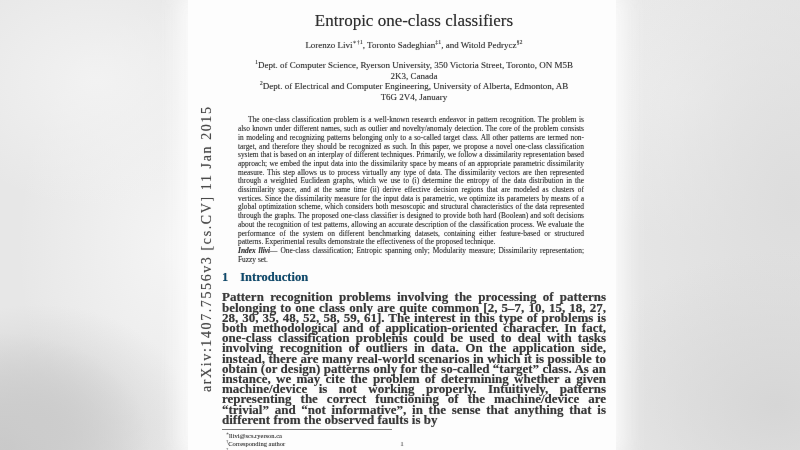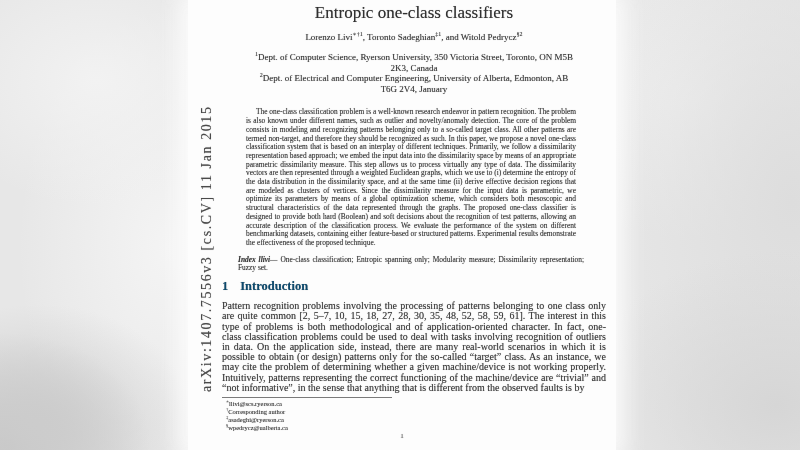--- a/index.html
+++ b/index.html
@@ -23,34 +23,34 @@
     color:var(--text,#3a3a3a);
     text-shadow:0 0 0.7px rgba(45,45,45,0.5);
   }
   .content{position:relative;height:100%;padding:0 10px 0 34px;box-sizing:border-box;}
   .arxiv-stamp{
     position:absolute;left:11px;top:58px;height:334px;width:24px;
     writing-mode:vertical-rl;transform:rotate(180deg);
     font-size:14px;letter-spacing:1.6px;color:var(--stamp,#4a4a4a);
     white-space:nowrap;text-shadow:0 0 0.8px rgba(74,74,74,0.6);
   }
-  .title{font-size:17px;font-weight:normal;text-align:center;margin:0;padding-top:3px;color:#303030;}
+  .title{font-size:17px;font-weight:normal;text-align:center;margin:8px;padding-top:3px;color:#303030;}
   .authors{text-align:center;font-size:9px;margin-top:9px;}
   .authors sup{font-size:6px;vertical-align:super;line-height:0;}
   .affils{margin-top:10px;font-size:9px;text-align:center;line-height:1.18;}
   .affil-block sup{font-size:6px;vertical-align:super;line-height:0;}
   .date{text-align:center;font-size:9px;margin-top:13px;}
   .abstract{margin:14px 22px 0 16px;}
   .abstract-heading{text-align:center;font-size:9px;font-weight:bold;color:#2f2f2f;margin:0 0 5px 0;}
-  .abstract-body{font-size:7.4px;line-height:8.7px;text-align:justify;text-indent:10px;margin:8px;}
+  .abstract-body{font-size:7.4px;line-height:8.7px;text-align:justify;text-indent:10px;margin:0;}
   .index-terms{font-size:7.4px;line-height:8.7px;text-align:justify;margin:0;}
   .index-terms .it-label{font-weight:bold;font-style:italic;}
   .section-heading{font-size:12.5px;font-weight:bold;color:#0c4a6e;margin:6px 0 0 0;}
   .section-heading .sec-num{display:inline-block;margin-right:12px;}
-  .intro-par{font-size:10px;line-height:10.2px;text-align:justify;margin:7px 0 0 0;}
+  .intro-par{font-size:13px;line-height:10.2px;text-align:justify;margin:7px 0 0 0;font-weight:bold;}
   .footnotes{margin-top:4px;border-top:1px solid #7a7a7a;width:170px;padding-top:2px;}
   .footnote{font-size:6.5px;line-height:8px;padding-left:4px;}
   .footnote sup{font-size:4.5px;vertical-align:super;line-height:0;}
   .page-number{position:absolute;bottom:10px;left:0;width:100%;text-align:center;font-size:7px;color:#6e6e6e;}
 </style>
 </head>
 <body>
 
 <div class="paper">
 

